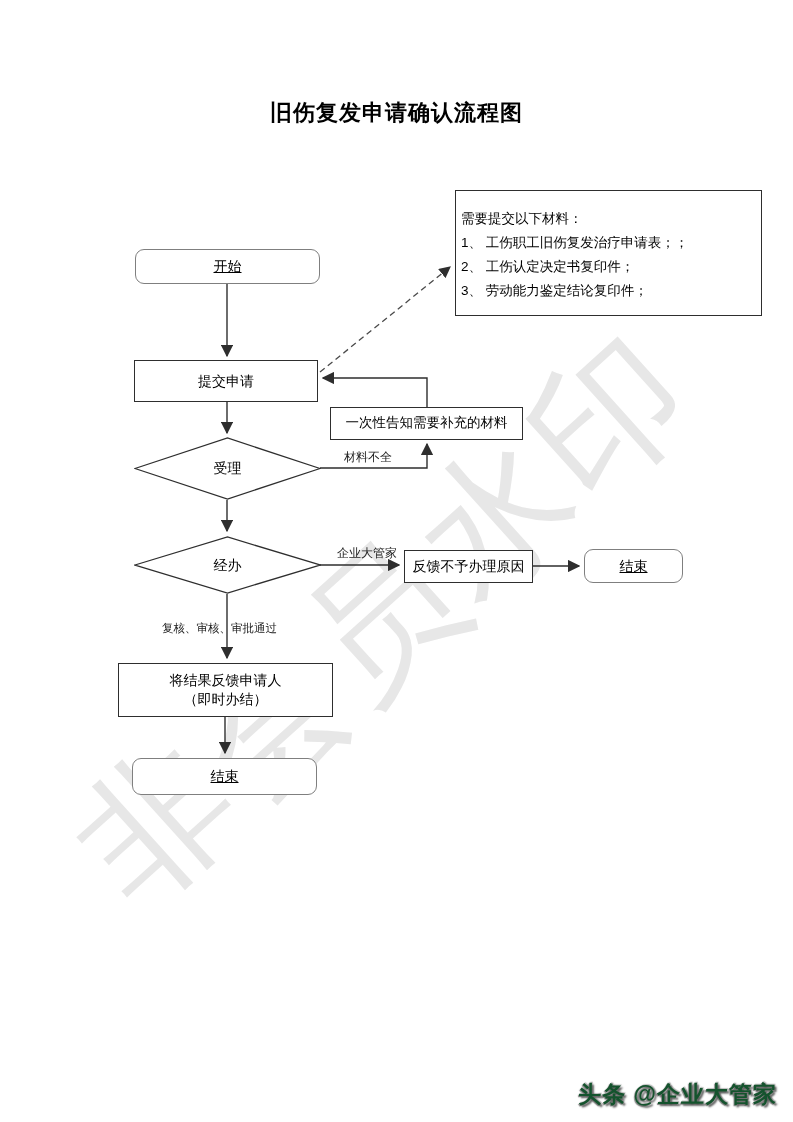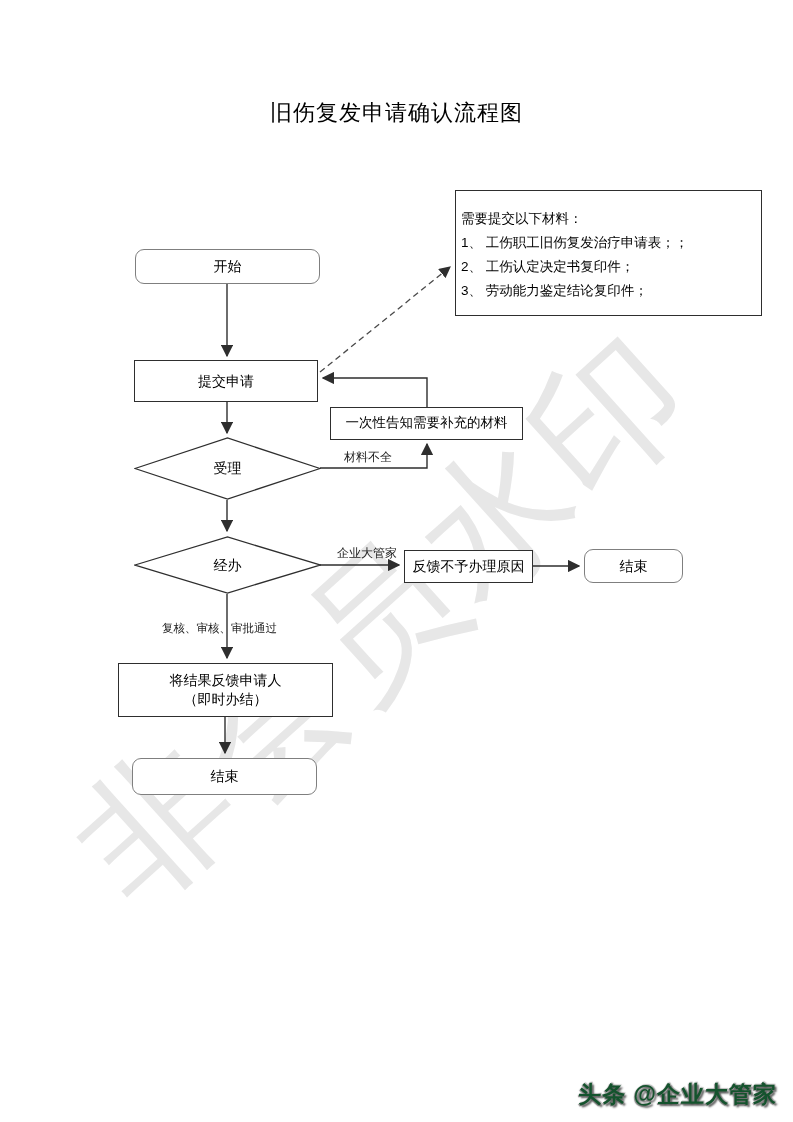--- a/index.html
+++ b/index.html
@@ -15,21 +15,21 @@
     background: #ffffff;
     overflow: hidden;
   }
   .doc-title {
     position: absolute;
     top: 98px;
     left: 0;
     width: 100%;
     text-align: center;
     font-size: 22px;
-    font-weight: normal;
+    font-weight: bold;
     letter-spacing: 1px;
   }
   .watermark {
     position: absolute;
     left: 385px;
     top: 620px;
     transform: translate(-50%, -50%) rotate(-42deg);
     font-size: 148px;
     color: #e7e7e7;
     white-space: nowrap;
@@ -48,21 +48,21 @@
     z-index: 2;
     display: flex;
     align-items: center;
     justify-content: center;
     text-align: center;
     background: #ffffff;
     font-size: 14px;
     line-height: 1.35;
   }
   .rect   { border: 1px solid #2e2e2e; }
-  .round  { border: 1.5px solid #7f7f7f; border-radius: 9px; }
+  .round  { border: 1.5px solid #7f7f7f; border-radius: 9px; text-decoration: underline; }
   .diamond { background: transparent; border: none; }
   .diamond svg { position: absolute; left: 0; top: 0; }
   .diamond .lbl { position: relative; z-index: 1; }
   .materials {
     position: absolute;
     left: 455px; top: 190px;
     width: 307px; height: 126px;
     border: 1px solid #2e2e2e;
     background: #ffffff;
     z-index: 2;

